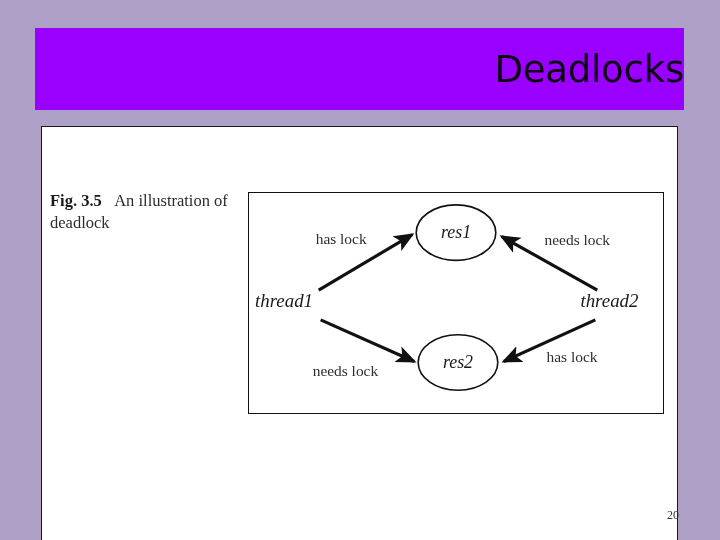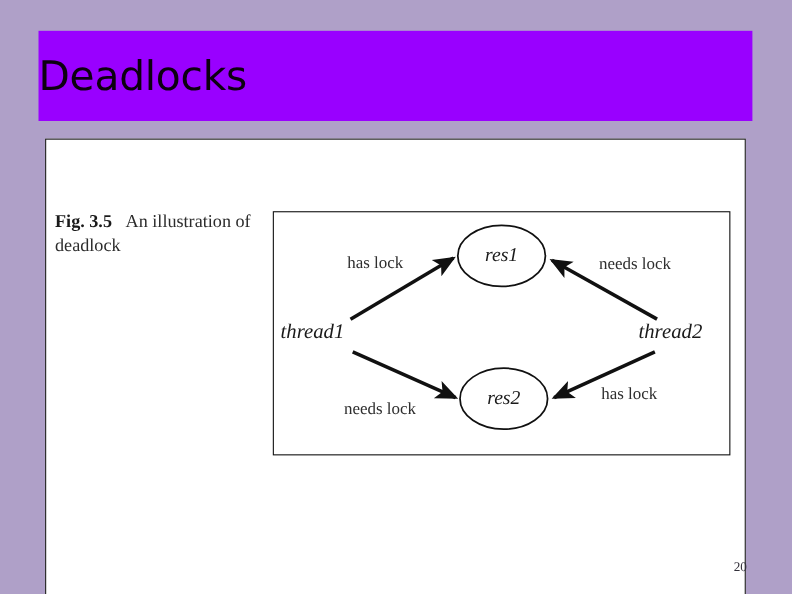--- a/index.html
+++ b/index.html
@@ -24,21 +24,21 @@
   
   #title-banner {
     position: absolute;
     left: 35px;
     top: 28px;
     width: 649px;
     height: 82px;
     background: #9900ff;
     display: flex;
     align-items: center;
-    justify-content: flex-start;
+    justify-content: flex-end;
   }
   #title-text {
     font-family: "DejaVu Sans", sans-serif;
     font-size: 37px;
     font-weight: 400;
     color: #0d0010;
     letter-spacing: -0.2px;
     line-height: 1;
     white-space: nowrap;
   }

